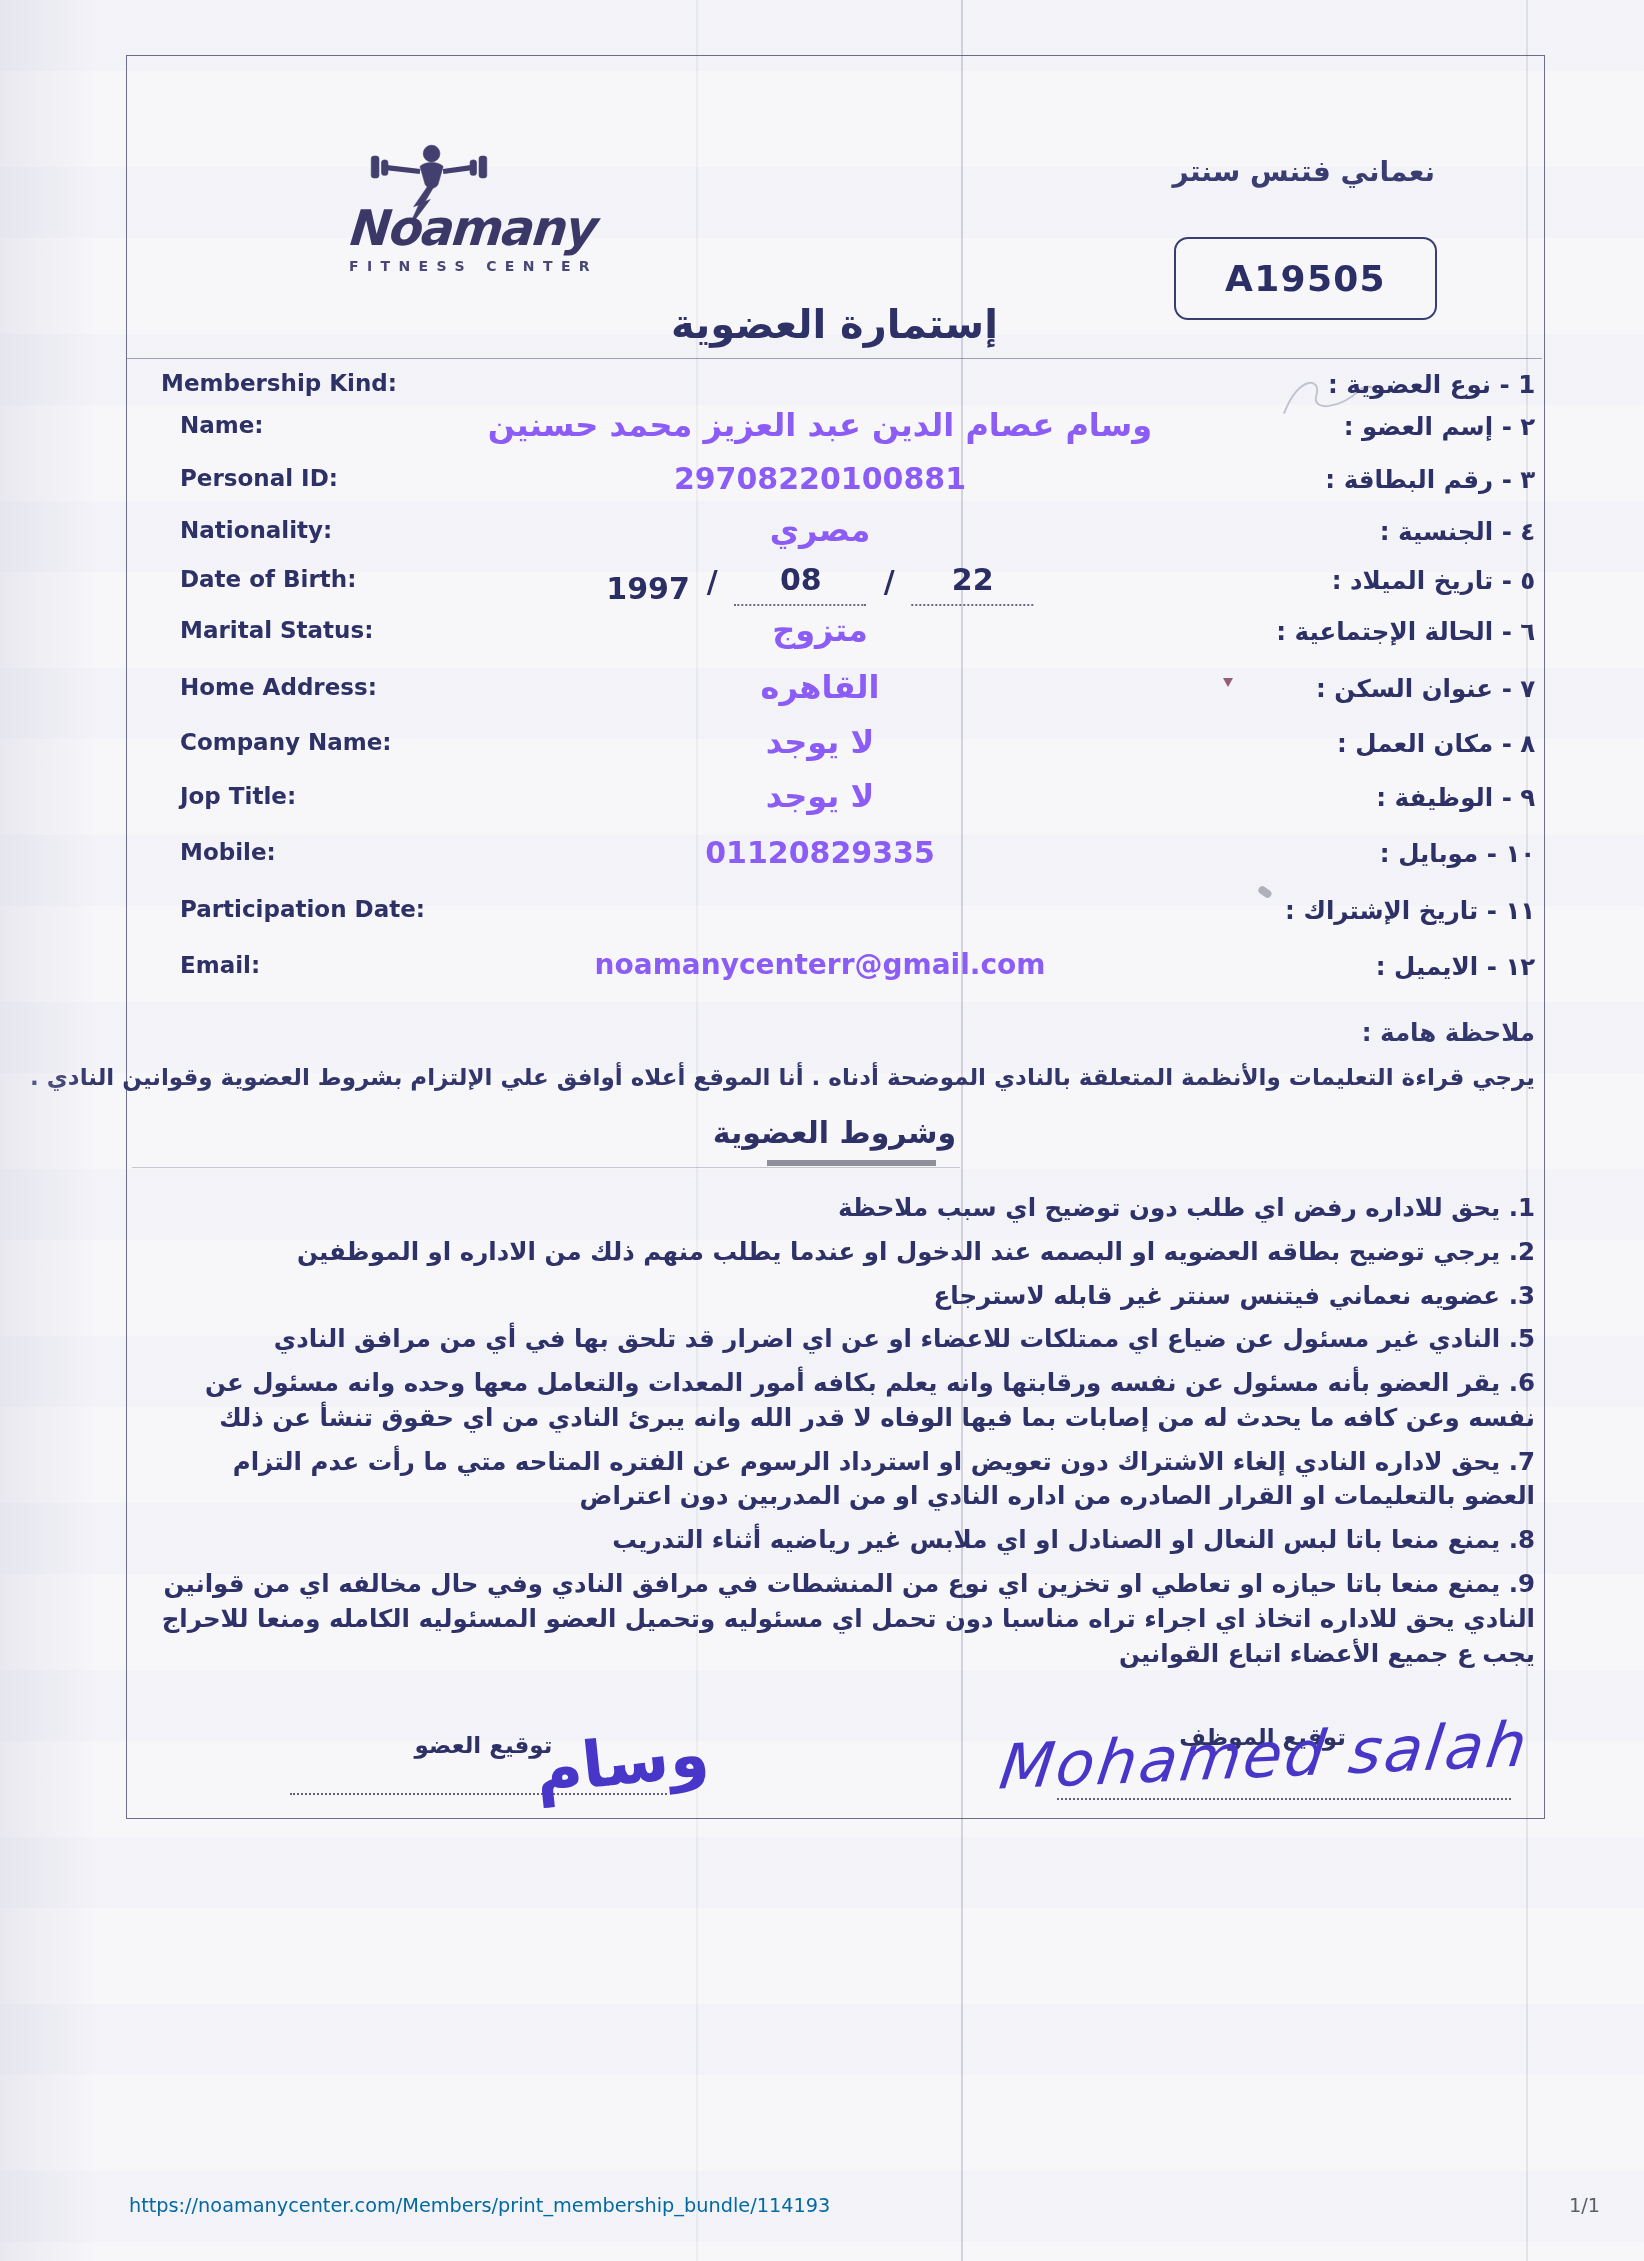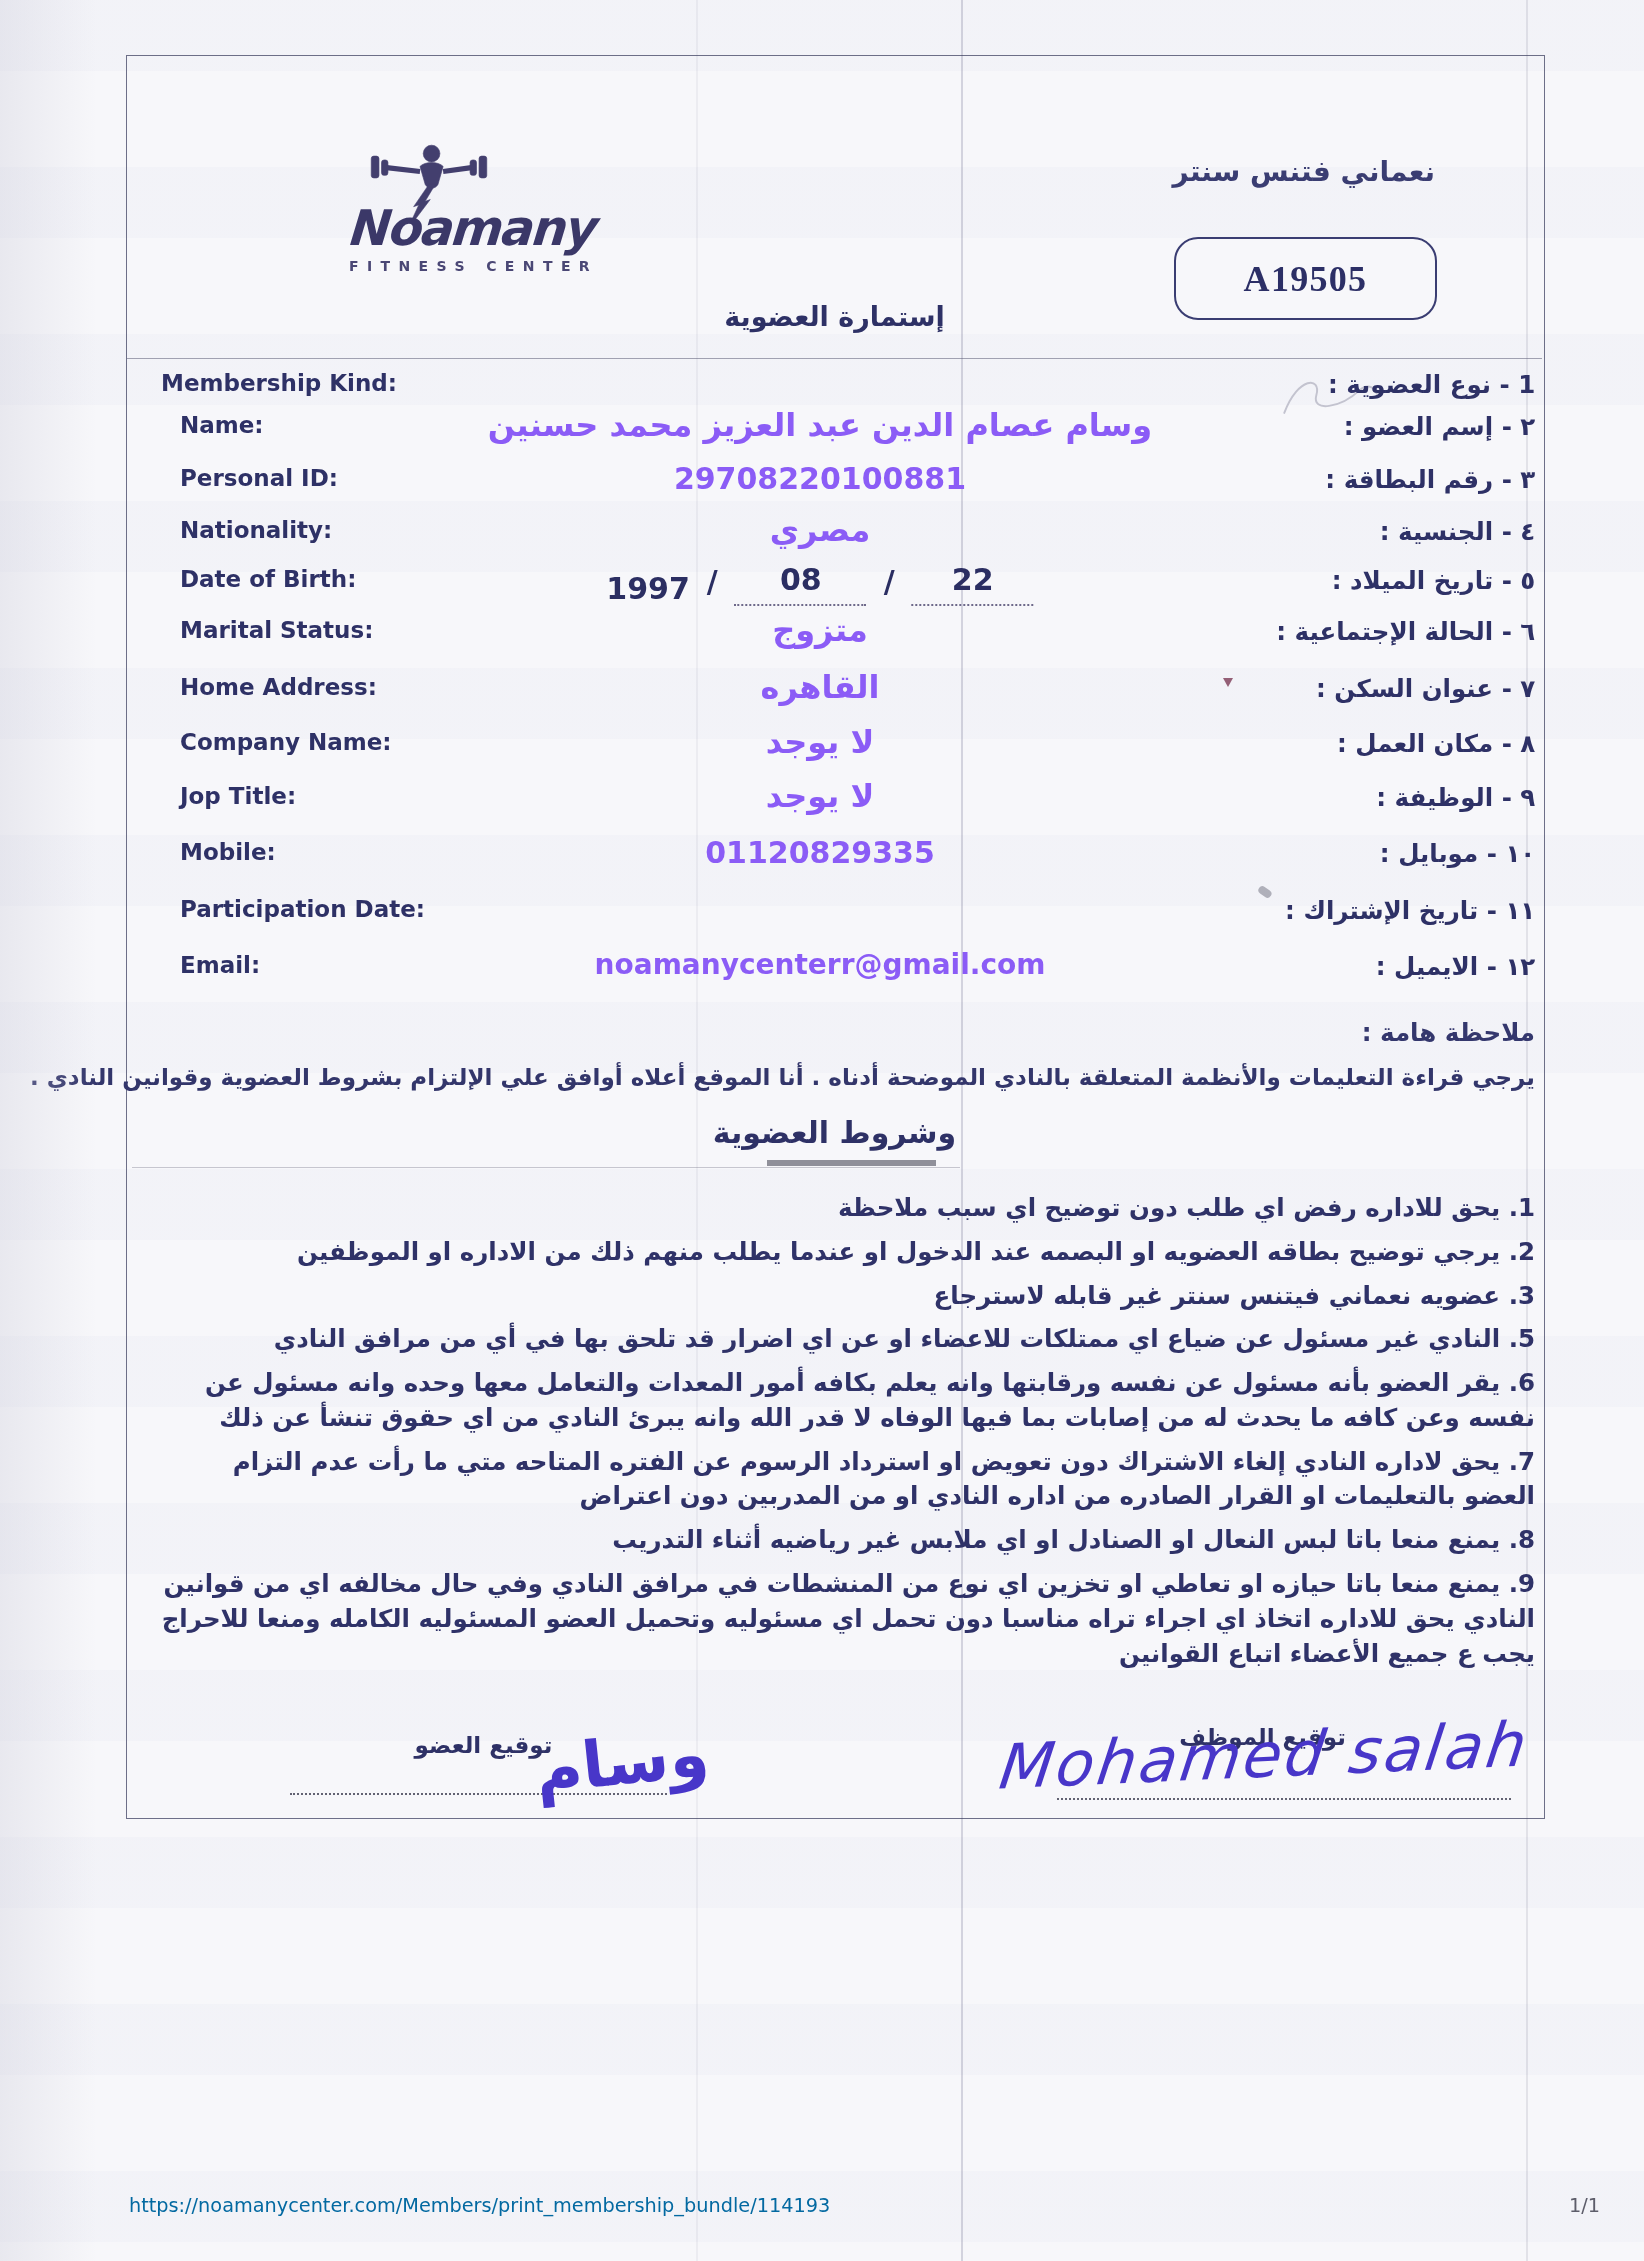--- a/index.html
+++ b/index.html
@@ -37,25 +37,25 @@
   .logo-figure{position:absolute;left:18px;top:-1.3px;}
   .logo-word{position:absolute;left:0;top:57px;width:277px;text-align:center;
     font-size:49px;font-weight:bold;font-style:italic;letter-spacing:-1.9px;
     color:#3b3868;transform:skewX(-6deg);}
   .logo-sub{position:absolute;left:0;top:115px;width:277px;text-align:center;
     font-size:14px;letter-spacing:8.4px;color:#4a4775;font-weight:600;}
 
   .center-name-ar{position:absolute;right:209px;top:155px;font-size:28px;font-weight:bold;
     color:#3a3d72;direction:rtl;}
   .code-box{position:absolute;left:1174px;top:237px;width:259px;height:79px;
-    border:2.6px solid #3a3d72;border-radius:24px;display:flex;align-items:center;justify-content:center;font-family:Liberation Serif, serif;}
+    border:2.6px solid #3a3d72;border-radius:14px;display:flex;align-items:center;justify-content:center;}
   .code-box span{font-size:36px;font-weight:bold;color:#2c2f66;letter-spacing:1.3px;}
 
   .form-title{position:absolute;left:126px;top:301px;width:1417px;text-align:center;
-    font-size:27px;font-weight:bold;direction:rtl;color:#2e3166;}
+    font-size:40px;font-weight:bold;direction:rtl;color:#2e3166;}
   .title-rule{position:absolute;left:127px;top:358px;width:1415px;height:1.3px;
     background:rgba(92,92,118,.55);}
 
   
   .row{position:absolute;left:126px;width:1417px;height:46px;}
   .len{position:absolute;left:54px;top:0;font-size:23px;font-weight:bold;color:#2e3166;white-space:nowrap;}
   .row.first .len{left:35px;}
   .lar{position:absolute;right:7.7px;top:0;font-size:24.5px;font-weight:bold;color:#2e3166;
     direction:rtl;white-space:nowrap;}
   .val{position:absolute;left:694px;top:-3.9px;transform:translateX(-50%);

